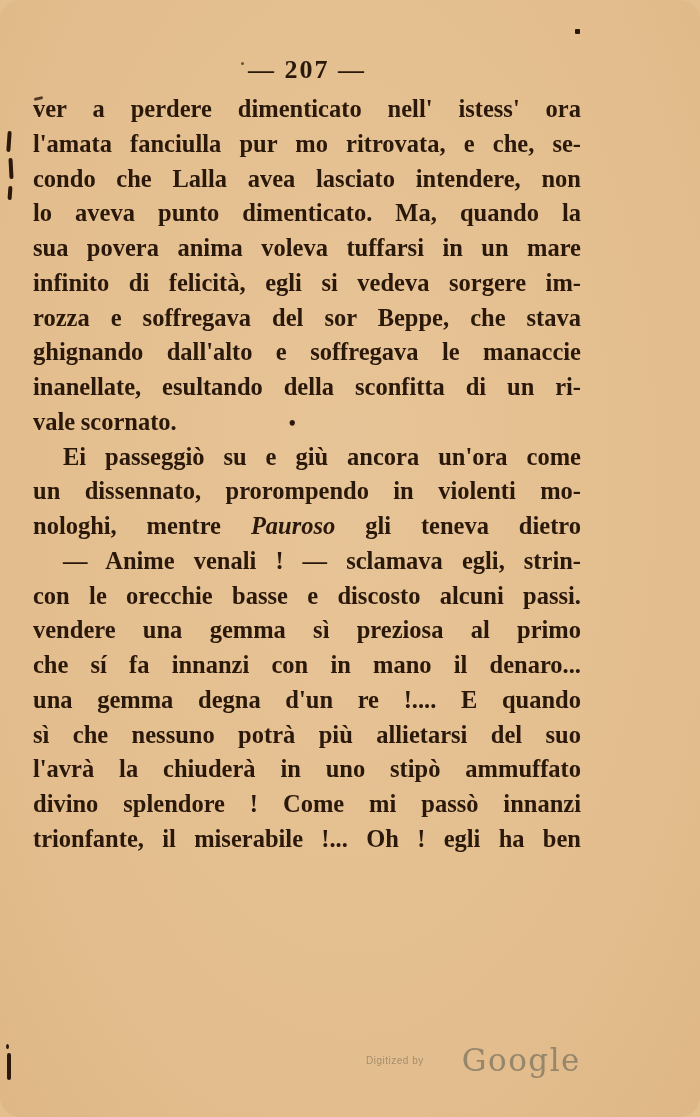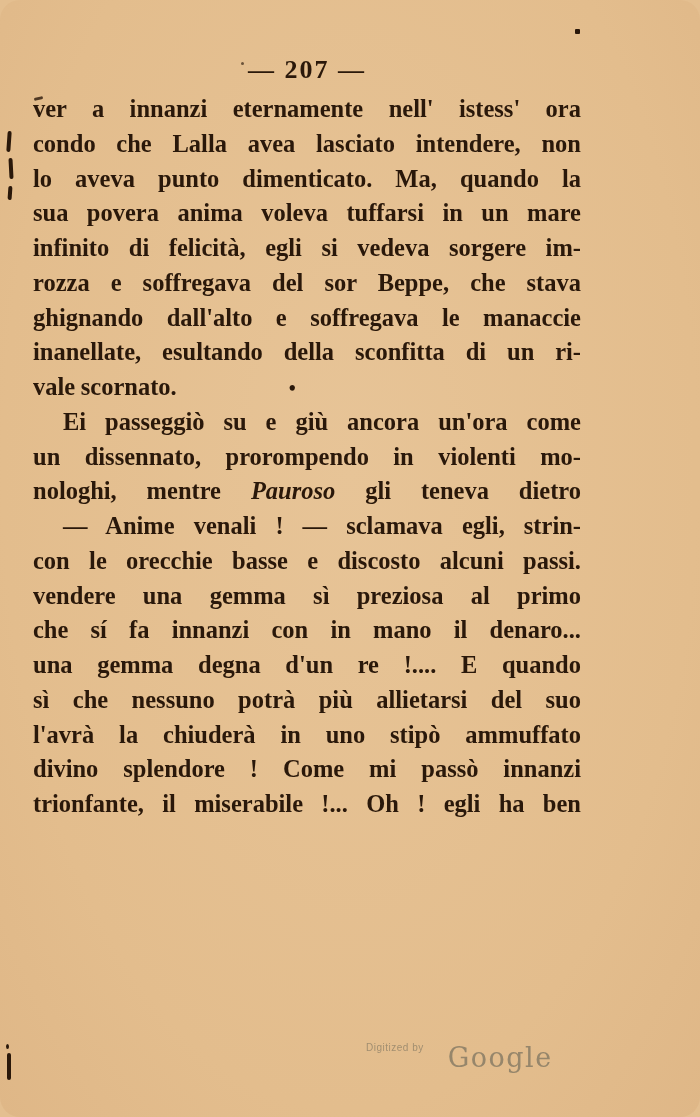--- a/index.html
+++ b/index.html
@@ -37,30 +37,30 @@
   }
   .line.nojust{text-align-last:left;white-space:normal;}
   .line.indent{padding-left:30px;}
   .line i{font-style:italic;}
   .bullet{
     display:inline-block;margin-left:112px;
     font-size:20px;
   }
   #watermark{
     position:absolute;left:366px;top:1042px;
-    display:flex;align-items:flex-start;gap:24px;
+    display:flex;align-items:center;gap:6px;
     color:var(--watermark);
   }
   #watermark .wm-prefix{
     font-family:"Liberation Sans", sans-serif;
     font-size:10px;letter-spacing:0.5px;opacity:0.85;
   }
   #watermark .wm-brand{
     font-family:"DejaVu Serif", serif;
-    font-size:27px;letter-spacing:1.5px;
+    font-size:31px;letter-spacing:1.5px;margin-left:32px;
   }
   .speck{
     position:absolute;background:var(--ink);
   }
   .s-round{border-radius:50%;}
   .s-bar{border-radius:2px;}
 </style>
 </head>
 <body>
 
@@ -75,21 +75,22 @@
   <div class="speck s-bar" style="left:34px;top:97px;width:9px;height:3px;opacity:.8;transform:rotate(-12deg);"></div>
 
   <div class="speck s-bar" style="left:7px;top:131px;width:4px;height:21px;transform:rotate(4deg);"></div>
   <div class="speck s-bar" style="left:9px;top:158px;width:4px;height:21px;transform:rotate(-3deg);"></div>
   <div class="speck s-bar" style="left:8px;top:186px;width:4px;height:14px;transform:rotate(4deg);"></div>
 
   <div class="speck s-round" style="left:6px;top:1044px;width:3px;height:5px;"></div>
   <div class="speck s-bar" style="left:7px;top:1053px;width:4px;height:27px;"></div>
 
   <div id="text-block">
-      <div class="line">ver a innanzi eternamente nell' istess' ora</div>
+      <div class="line">ver a perdere dimenticato nell' istess' ora</div>
+      <div class="line">l'amata fanciulla pur mo ritrovata, e che, se-</div>
       <div class="line">condo che Lalla avea lasciato intendere, non</div>
       <div class="line">lo aveva punto dimenticato. Ma, quando la</div>
       <div class="line">sua povera anima voleva tuffarsi in un mare</div>
       <div class="line">infinito di felicità, egli si vedeva sorgere im-</div>
       <div class="line">rozza e soffregava del sor Beppe, che stava</div>
       <div class="line">ghignando dall'alto e soffregava le manaccie</div>
       <div class="line">inanellate, esultando della sconfitta di un ri-</div>
       <div class="line nojust">vale scornato.<span class="bullet">•</span></div>
       <div class="line indent">Ei passeggiò su e giù ancora un'ora come</div>
       <div class="line">un dissennato, prorompendo in violenti mo-</div>

